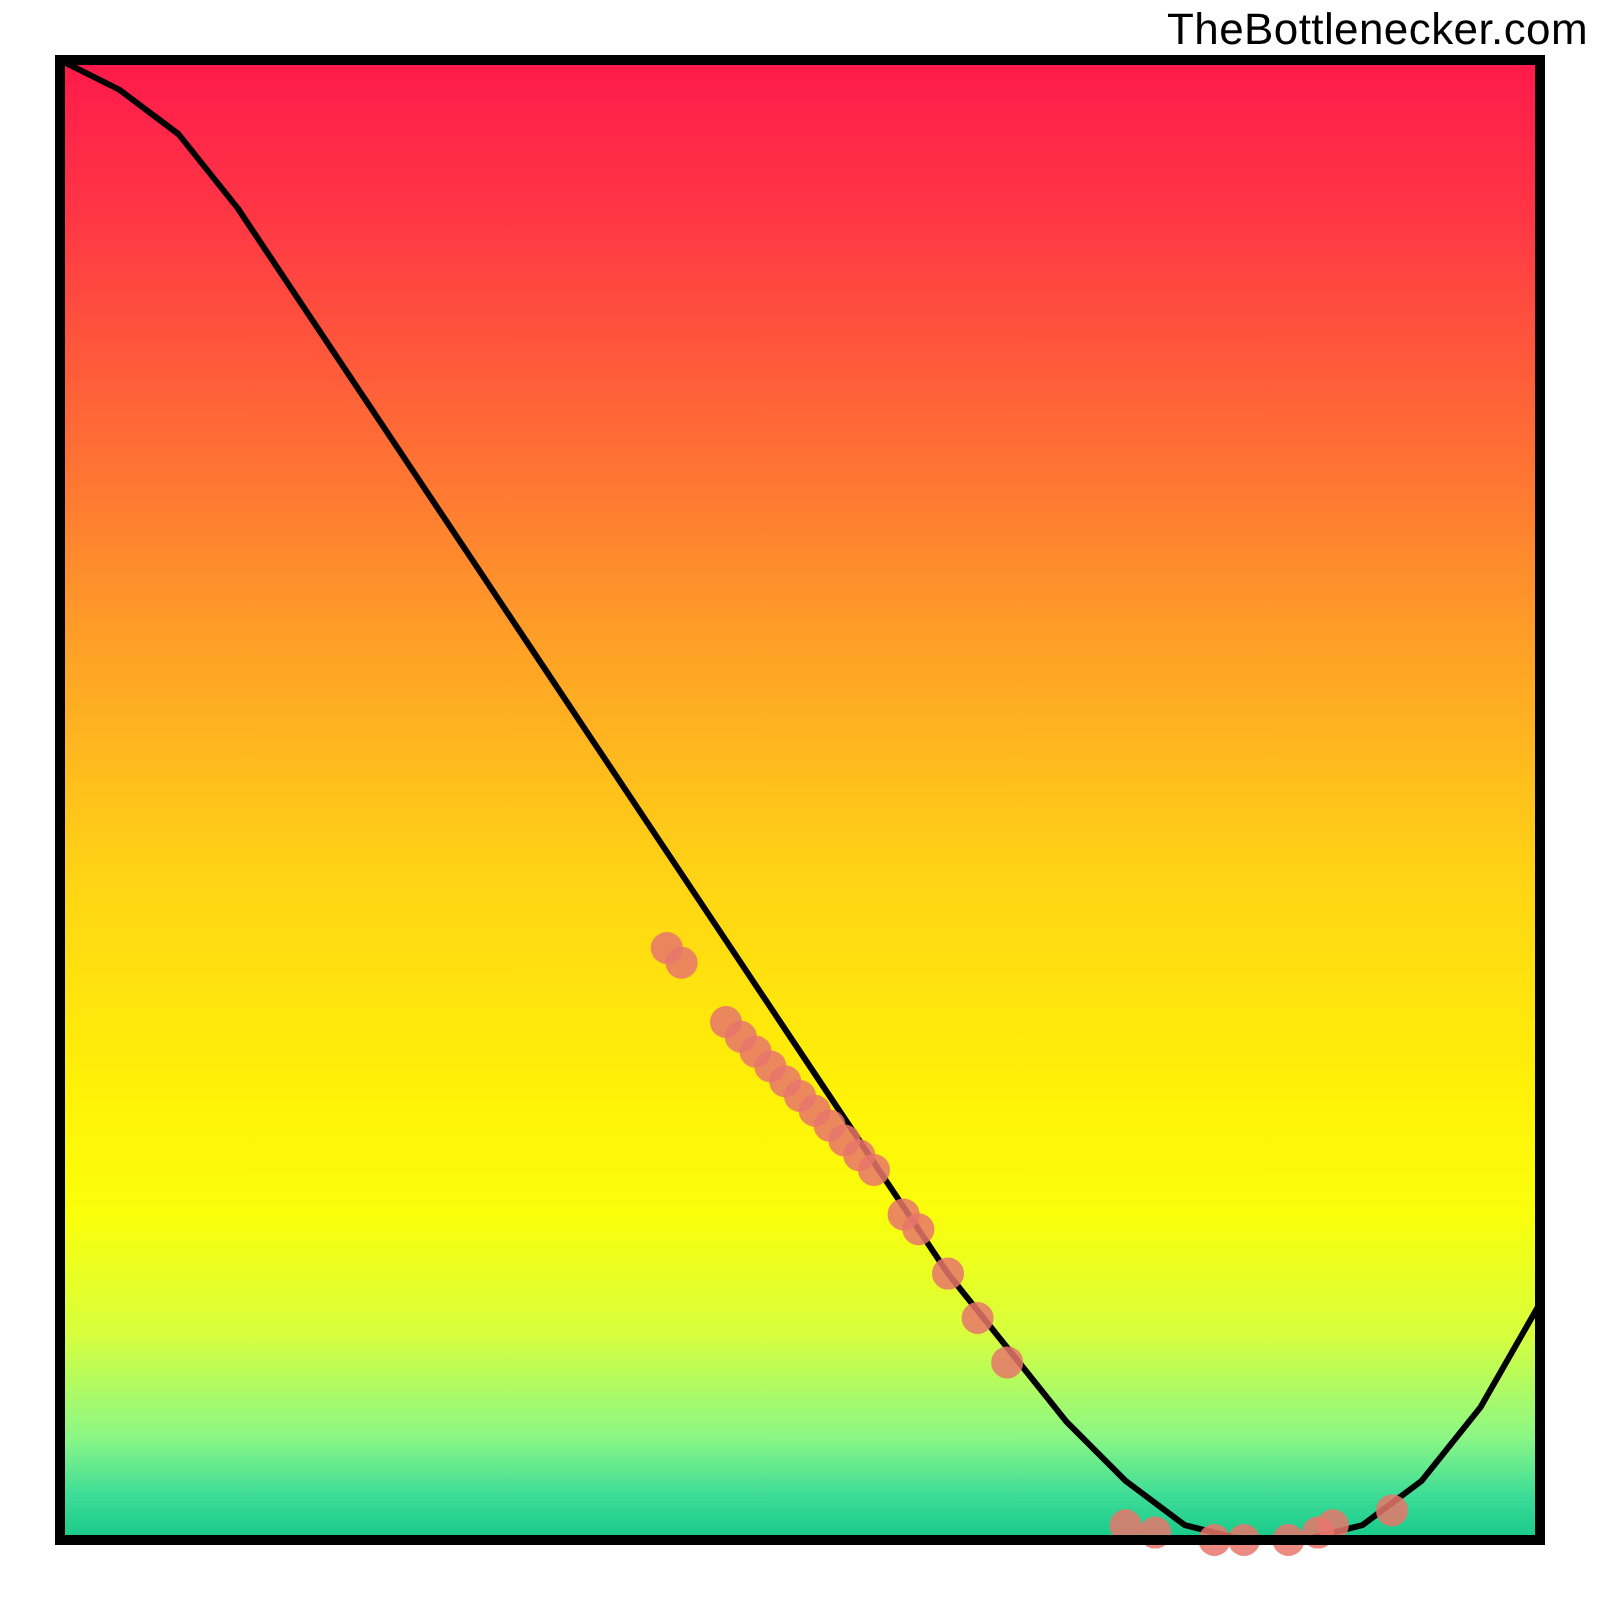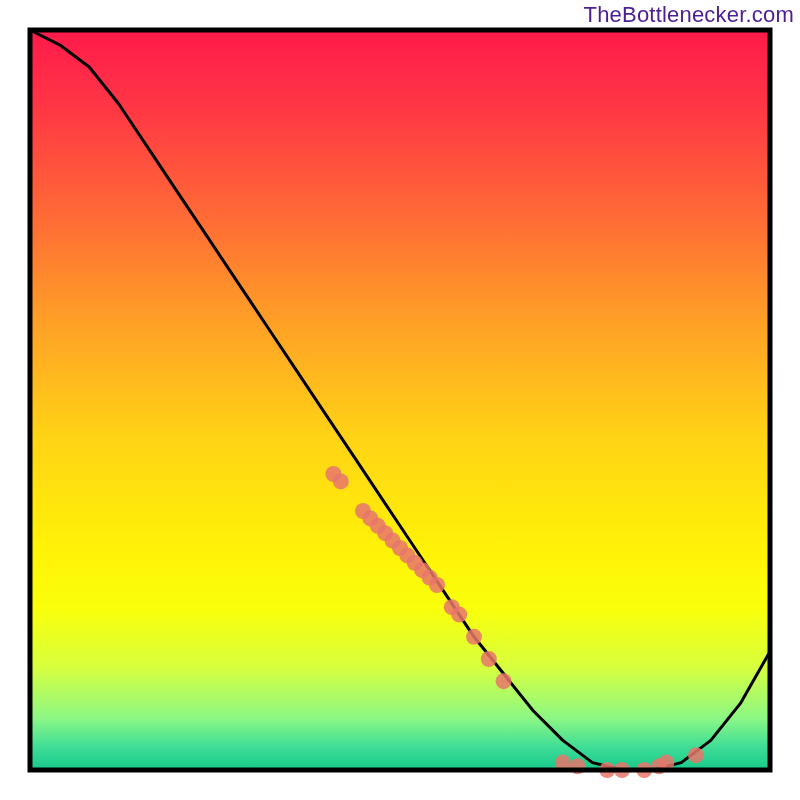--- a/index.html
+++ b/index.html
@@ -14,21 +14,21 @@
     position: relative;
     width: 800px;
     height: 800px;
   }
   .watermark {
     position: absolute;
     top: 2px;
     right: 6px;
     font-size: 22px;
     font-weight: 400;
-    color: #4c1d95;
+    color: #000000;
     letter-spacing: 0.2px;
     z-index: 50;
   }
   svg.plot {
     position: absolute;
     top: 0;
     left: 0;
   }
 </style>
 </head>

